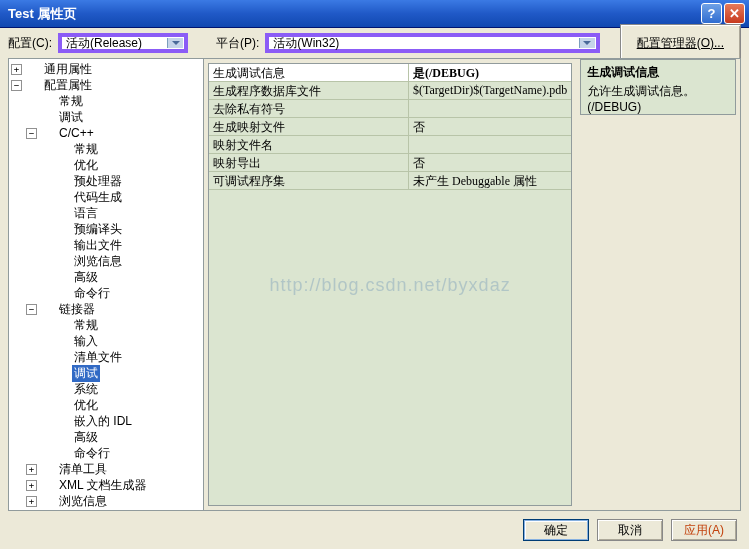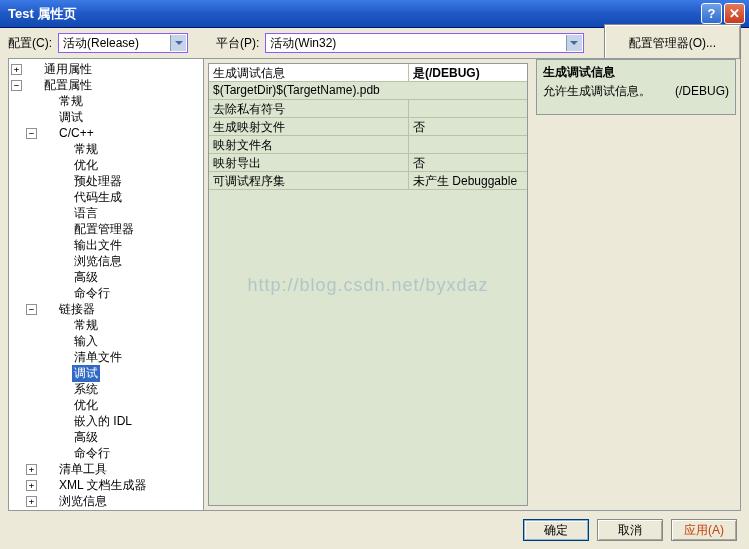--- a/index.html
+++ b/index.html
@@ -7,43 +7,43 @@
 
 .titlebar { height: 28px; background: linear-gradient(to bottom, #3b7ae4 0%, #2059c7 50%, #1148b0 100%); display: flex; align-items: center; padding: 0 4px; border-bottom: 1px solid #001570; }
 .titlebar-text { color: #fff; font-weight: bold; font-size: 13px; flex: 1; padding-left: 4px; }
 .titlebar-buttons { display: flex; gap: 2px; }
 .tbtn { width: 21px; height: 21px; border-radius: 3px; border: 1px solid #fff; display: flex; align-items: center; justify-content: center; font-weight: bold; font-size: 13px; color: #fff; }
 .tbtn.help { background: linear-gradient(#6fa1e6,#2f6cd0); }
 .tbtn.close { background: linear-gradient(#e67a5a,#c73a1e); }
 
 .toolbar { height: 30px; display: flex; align-items: center; padding: 4px 8px; gap: 6px; }
 .toolbar label { color: #000; text-align: right; }
-.combo { height: 20px; border: 1px solid #8b5cf6; background: #fff; display: flex; align-items: center; padding: 0 4px; position: relative; }
+.combo { height: 20px; border: 4px solid #8b5cf6; background: #fff; display: flex; align-items: center; padding: 0 4px; position: relative; }
 .combo .arrow { position: absolute; right: 1px; top: 1px; bottom: 1px; width: 16px; background: #c5d4e9; border-left: 1px solid #7b9ebd; display: flex; align-items: center; justify-content: center; }
 .combo .arrow::after { content: ""; border: 4px solid transparent; border-top-color: #4a6a99; margin-top: 3px; }
-.cfgbtn { height: 38px; border: 1px solid #888; background: #ece9d8; padding: 0 24px; box-shadow: inset 1px 1px #fff, inset -1px -1px #aca899; }
+.cfgbtn { height: 38px; border: 1px solid #888; background: #ece9d8; padding: 0 16px; box-shadow: inset 1px 1px #fff, inset -1px -1px #aca899; text-decoration: underline; }
 
 .main { position: absolute; top: 58px; left: 8px; right: 8px; bottom: 38px; border: 1px solid #919b9c; background: #fff; display: flex; }
 
 .tree-panel { width: 195px; border-right: 1px solid #919b9c; background: #fff; overflow: auto; padding: 2px; }
 .tree ul { list-style: none; }
 .tree li { white-space: nowrap; }
 .tree .row { display: flex; align-items: center; height: 16px; cursor: default; }
 .tree .tw { width: 11px; height: 11px; border: 1px solid #919191; background: #fff; display: inline-flex; align-items: center; justify-content: center; font-size: 9px; line-height: 1; margin-right: 4px; color: #000; font-family: monospace; }
 .tree .sp { display: inline-block; width: 15px; }
 .tree .txt { padding: 0 2px; margin-left: 16px; }
 .tree .txt.sel { background: #316ac5; color: #fff; }
 
 .right { flex: 1; display: flex; flex-direction: row; background: #ece9d8; }
 .grid { flex: 1; margin: 4px; border: 1px solid #919b9c; background: #dbe5d0; position: relative; }
 .grid-row { display: flex; height: 18px; border-bottom: 1px solid #b8c4a8; }
 .grid-row.sel { background: #fff; }
 .grid-cell { padding: 1px 4px; overflow: hidden; }
 .grid-cell.name { width: 200px; border-right: 1px solid #b8c4a8; }
-.grid-cell.val { flex: 1; }
+.grid-cell.val { flex: 1; font-family: Liberation Serif, serif; }
 .watermark { position: absolute; top: 50%; left: 50%; transform: translate(-50%,-50%); color: rgba(100,140,180,0.35); font-size: 18px; letter-spacing: 1px; pointer-events: none; }
 
 .desc { height: 56px; margin: 0 4px 4px 4px; border: 1px solid #919b9c; background: #dbe5d0; padding: 4px 6px; }
 .desc .dtitle { font-weight: bold; margin-bottom: 2px; }
 
 .buttons { position: absolute; bottom: 8px; right: 12px; display: flex; gap: 8px; }
 .btn { width: 66px; height: 22px; border: 1px solid #888; background: #ece9d8; box-shadow: inset 1px 1px #fff, inset -1px -1px #aca899; }
 .btn.default { border: 1px solid #003c74; box-shadow: 0 0 0 1px #86b0e0 inset, inset 2px 2px #fff; }
 .btn:disabled { color: #c2410c; }
 </style>
@@ -149,21 +149,21 @@
                       <span class="sp"></span>
                       <span class="sp"></span>
                       <span class="txt">语言</span>
                     </div>
                   </li>
                 <li>
                     <div class="row">
                       <span class="sp"></span>
                       <span class="sp"></span>
                       <span class="sp"></span>
-                      <span class="txt">配置管理器</span>
+                      <span class="txt">预编译头</span>
                     </div>
                   </li>
                 <li>
                     <div class="row">
                       <span class="sp"></span>
                       <span class="sp"></span>
                       <span class="sp"></span>
                       <span class="txt">输出文件</span>
                     </div>
                   </li>
@@ -308,20 +308,21 @@
     </div>
   </div>
 
   <div class="right">
     <div class="grid">
       <div class="grid-row sel">
           <div class="grid-cell name">生成调试信息</div>
           <div class="grid-cell val" style="font-weight:bold">是(/DEBUG)</div>
         </div>
       <div class="grid-row">
+          <div class="grid-cell name">生成程序数据库文件</div>
           <div class="grid-cell val">$(TargetDir)$(TargetName).pdb</div>
         </div>
       <div class="grid-row">
           <div class="grid-cell name">去除私有符号</div>
           <div class="grid-cell val"></div>
         </div>
       <div class="grid-row">
           <div class="grid-cell name">生成映射文件</div>
           <div class="grid-cell val">否</div>
         </div>

